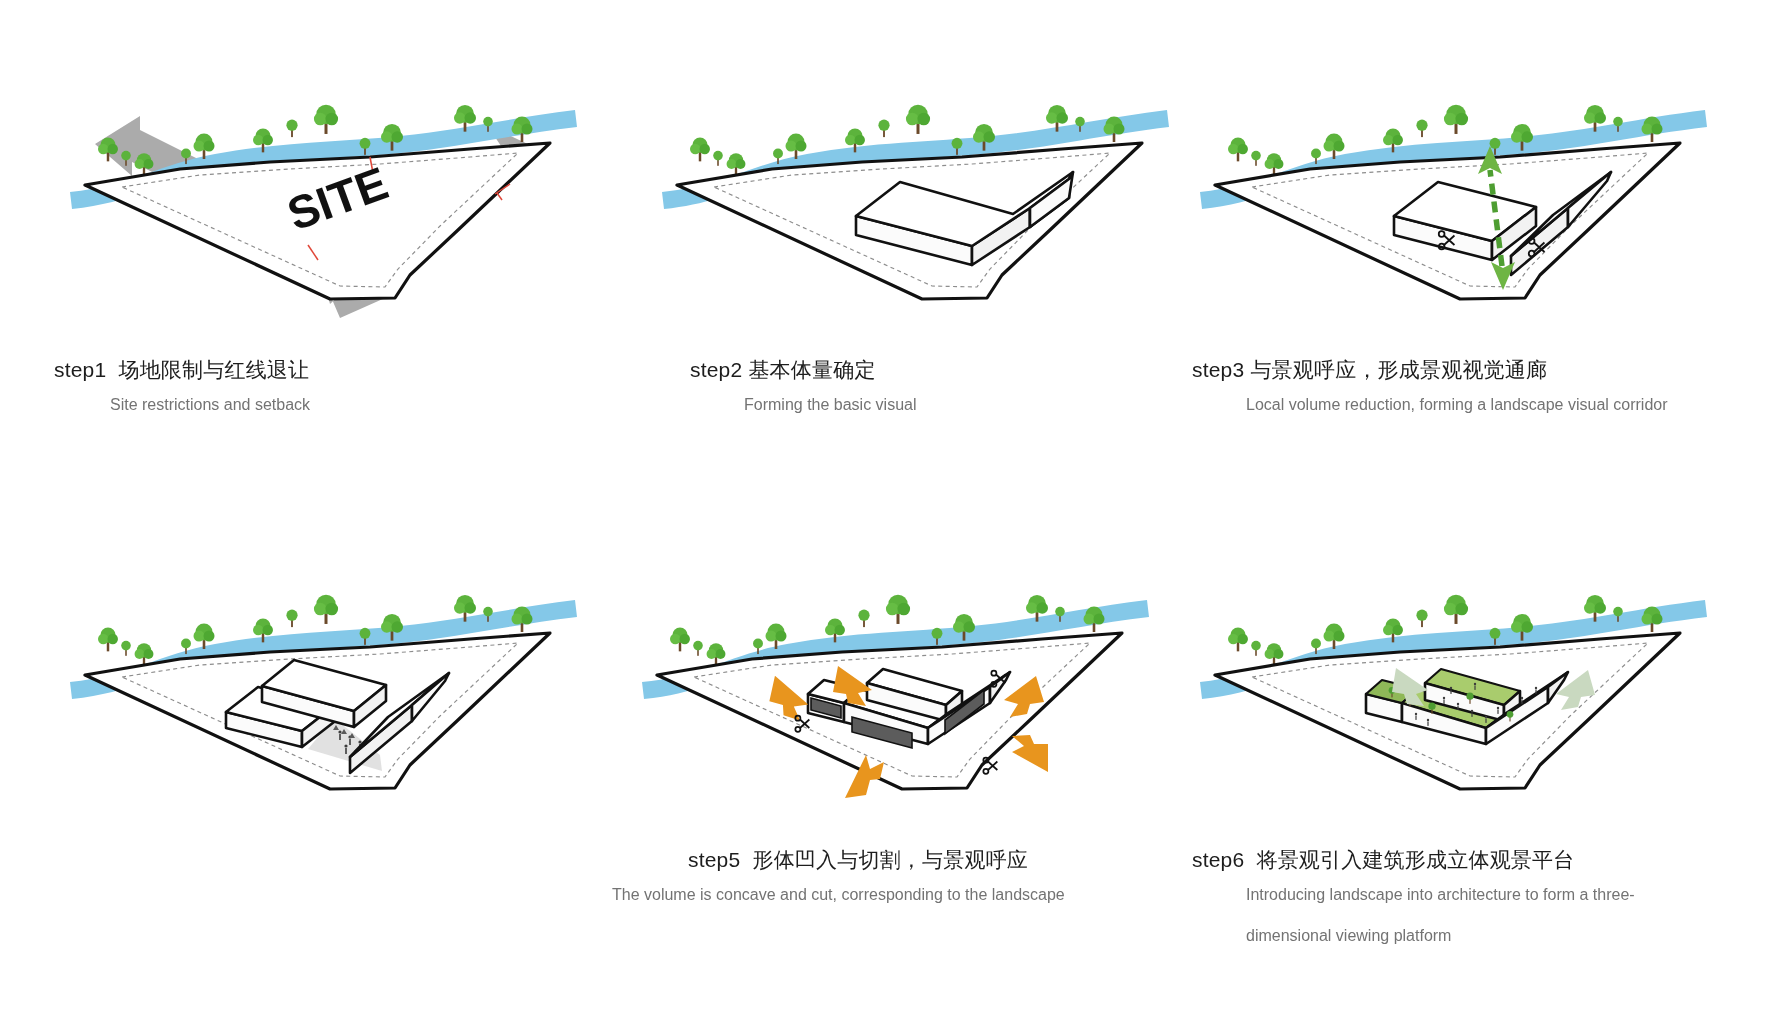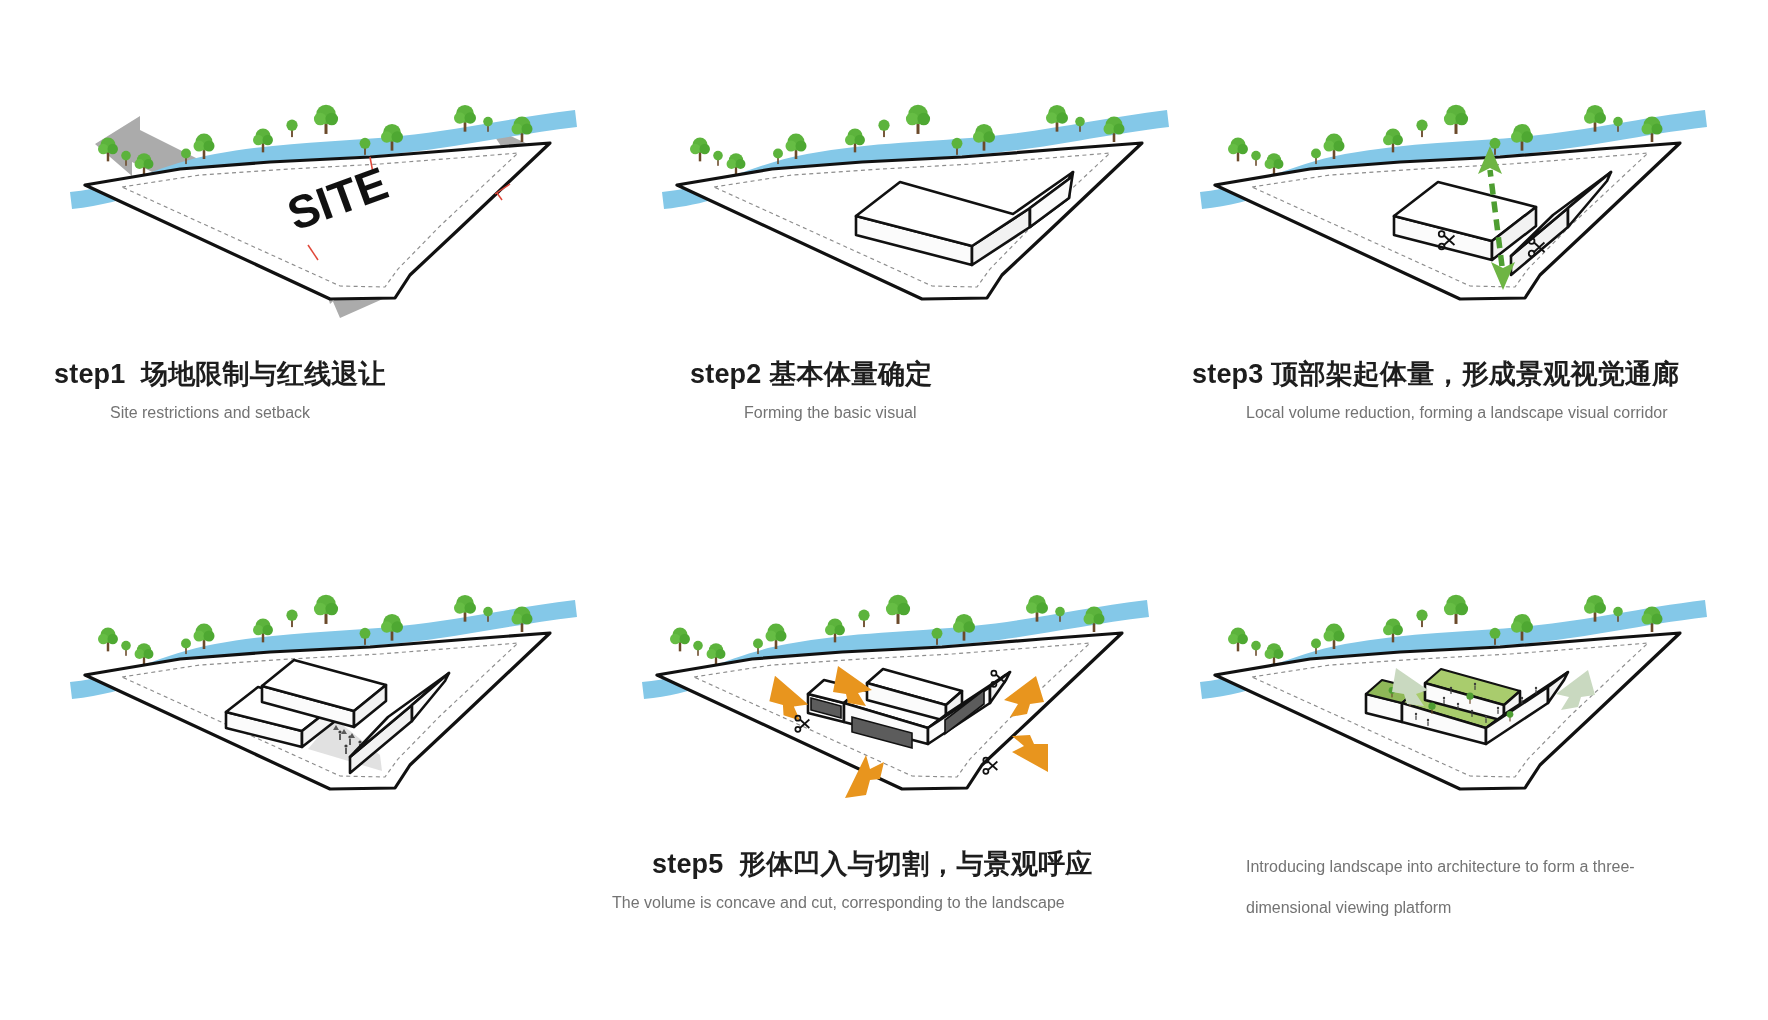--- a/index.html
+++ b/index.html
@@ -1,28 +1,28 @@
 <!DOCTYPE html>
 <html><head>
 <meta charset="utf-8">
 <style>
   html,body{margin:0;padding:0;background:#ffffff;}
   body{width:1768px;height:1020px;font-family:"Liberation Sans","DejaVu Sans",sans-serif;color:#2a2a2a;overflow:hidden;}
   .board{position:relative;width:1768px;height:1020px;background:#fff;}
   .panel{position:absolute;width:565px;height:490px;}
   .fig{position:absolute;left:0;top:0;width:565px;height:345px;}
   .caption{position:absolute;left:0;top:338px;width:565px;}
-  .cap-cn{font-size:27px;font-weight:700;letter-spacing:.2px;color:#1d1d1d;white-space:nowrap;}
+  .cap-cn{font-size:21px;font-weight:400;letter-spacing:.2px;color:#1d1d1d;white-space:nowrap;}
   .cap-en{font-size:16px;color:#737373;line-height:41px;white-space:nowrap;}
   .cap-en.wrap{white-space:normal;width:470px;}
   .p1 .cap-cn{margin-left:14px;}  .p1 .cap-en{margin-left:70px;}
   .p2 .cap-cn{margin-left:58px;}  .p2 .cap-en{margin-left:112px;}
   .p3 .cap-cn{margin-left:22px;}  .p3 .cap-en{margin-left:76px;}
   .p4 .cap-cn{margin-left:14px;}  .p4 .cap-en{margin-left:70px;}
-  .p5 .cap-cn{margin-left:40px;}  .p5 .cap-en{}
+  .p5 .cap-cn{margin-left:76px;}  .p5 .cap-en{}
   .p6 .cap-cn{margin-left:22px;}  .p6 .cap-en{margin-left:76px;}
   svg{display:block;overflow:visible;}
   .sitebound{fill:#ffffff;stroke:#111111;stroke-width:3.2;stroke-linejoin:round;}
   .setback{fill:none;stroke:#8d8d8d;stroke-width:1.15;stroke-dasharray:4 3.4;}
   .redmark{stroke:#e0483a;stroke-width:1.5;fill:none;}
   .river{fill:#84c8e8;}
   .vol-top{fill:#ffffff;stroke:#111;stroke-width:2.6;stroke-linejoin:round;}
   .vol-side{fill:#fbfbfb;stroke:#111;stroke-width:2.6;stroke-linejoin:round;}
   .vol-side-d{fill:#f2f2f2;stroke:#111;stroke-width:2.6;stroke-linejoin:round;}
   .thinline{fill:none;stroke:#111;stroke-width:1.6;}
@@ -331,21 +331,21 @@
         <circle cx="-2.5" cy="-11.6" r="3" fill="none" stroke="#111" stroke-width="1.9"></circle>
       </g>
       <g transform="translate(364,234) scale(.95)">
         <path d="M0 0 L11 -10 M0 -10 L11 0" stroke="#111" stroke-width="1.9" fill="none"></path>
         <circle cx="-2.5" cy="1.6" r="3" fill="none" stroke="#111" stroke-width="1.9"></circle>
         <circle cx="-2.5" cy="-11.6" r="3" fill="none" stroke="#111" stroke-width="1.9"></circle>
       </g>
     </svg>
     <div class="caption">
       <div class="cap-cn">
-        <span>step3</span>&nbsp;<span>顶部架起体量，形成景观视觉通廊</span>
+        <span>step3</span>&nbsp;<span>与景观呼应，形成景观视觉通廊</span>
       </div>
       <div class="cap-en">Local volume reduction, forming a landscape visual corridor</div>
     </div>
   </div>
 
   <div class="panel p4" style="left:40px;top:508px;height:510px;">
     <svg class="fig" viewBox="0 0 565 345">
       <g>
         <path class="river" d="M30 174 C90 168 120 146 175 136 C240 124 300 124 360 118 C420 112 470 100 535 92 L537 109 C470 117 420 129 361 135 C301 141 241 141 177 153 C122 163 92 185 32 191 Z"></path>
         <g>
@@ -718,17 +718,20 @@
               <rect x="304.4" y="177.5" width="1.2" height="4.4"></rect>
           </g>
         </g>
       </g>
       <g>
         <path class="softarrow" d="M226 160 L258 182 L246 186 L254 198 L237 196 L234 186 L222 184 Z"></path>
         <path class="softarrow" d="M418 162 L386 186 L399 189 L391 202 L408 199 L411 189 L425 187 Z"></path>
       </g>
     </svg>
     <div class="caption">
+      <div class="cap-cn">
+        <span>step6</span>&nbsp;&nbsp;<span>将景观引入建筑形成立体观景平台</span>
+      </div>
       <div class="cap-en wrap">Introducing landscape into architecture to form a three-dimensional viewing platform</div>
     </div>
   </div>
 
 </div>
 
 </body></html>

